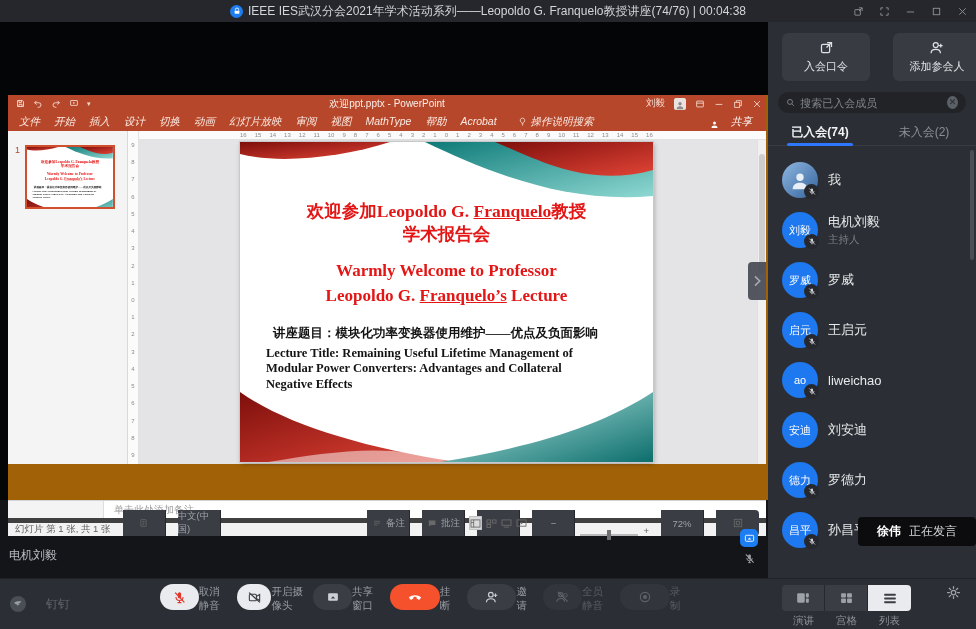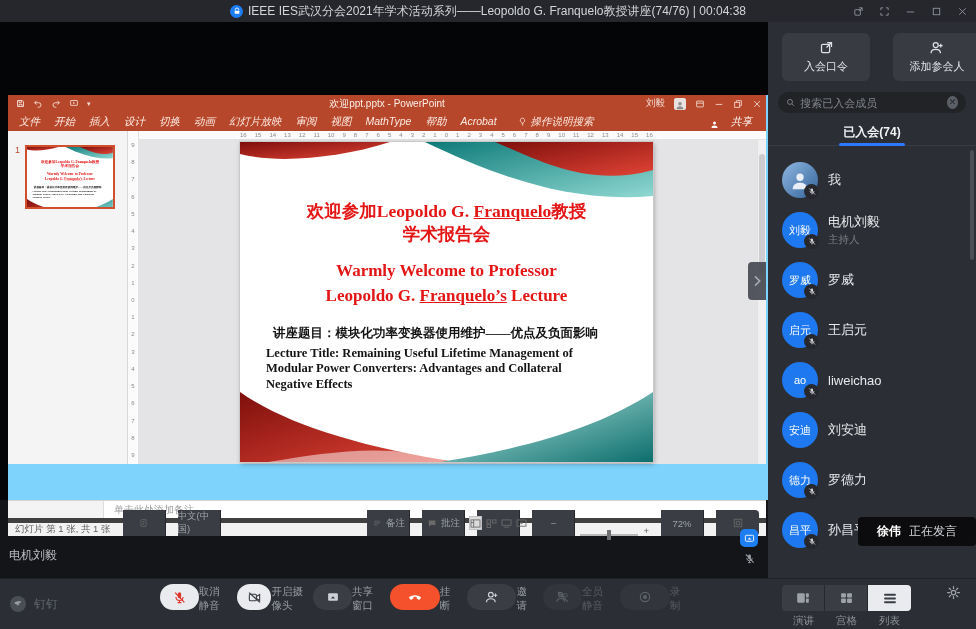--- a/index.html
+++ b/index.html
@@ -21,21 +21,21 @@
   
   .stage { position:absolute; left:0; top:22px; width:768px; height:556px; background:#040507; }
   .stage-bottom { position:absolute; left:0; top:478px; width:768px; height:78px; background:#141519; }
   .presenter { position:absolute; left:9px; top:525px; font-size:12px; color:#b9bcc1; }
   .share-ind { position:absolute; left:740px; top:507px; display:flex; flex-direction:column; align-items:center; gap:5px; }
   .share-ind .scr { width:18px; height:18px; border-radius:5px; background:#1d7df2; display:flex; align-items:center; justify-content:center; }
   .collapse-tab { position:absolute; right:2px; top:240px; width:18px; height:38px; background:rgba(70,74,82,.92);
     border-radius:4px 0 0 4px; display:flex; align-items:center; justify-content:center; color:#a6abb3; font-size:12px; }
 
   
-  .ppt { position:absolute; left:8px; top:73px; width:848px; height:405px; background:#7dd3fc; font-size:10px; }
+  .ppt { position:absolute; left:8px; top:73px; width:848px; height:405px; background:#a16207; font-size:10px; }
   .ppt-title { position:absolute; left:0; top:0; width:758px; height:17px; background:#b7472a;
     display:flex; align-items:center; color:#fff; font-size:10px; }
   .qa { display:flex; align-items:center; gap:8px; padding:0 8px; color:#f3ddd5; font-size:10px; }
   .ppt-title .tname { position:absolute; left:0; right:0; text-align:center; color:#fbeee8; font-size:10px; pointer-events:none; }
   .ppt-title .tright { position:absolute; right:4px; top:0; height:17px; display:flex; align-items:center; gap:9px; color:#f3ddd5; }
   .ppt-title .pavatar { width:12px; height:12px; background:#e9e2de; border-radius:2px; display:flex; align-items:flex-end; justify-content:center; overflow:hidden; }
 
   .ppt-ribbon { position:absolute; left:0; top:17px; width:758px; height:19px; background:#b7472a;
     display:flex; align-items:center; color:#fbe9e2; font-size:10.5px; padding:0 4px;font-style:italic; }
   .ppt-ribbon .tabs span { padding:0 7px; }
@@ -110,21 +110,21 @@
   .p-role { font-size:10.5px; color:#7c8087; margin-top:2px; }
   .sb-scroll { position:absolute; right:2px; top:128px; width:4px; height:110px; background:#4b4f55; border-radius:2px; }
 
   .toast { position:absolute; left:858px; top:517px; width:118px; height:29px; background:#0c0c0e; border-radius:4px;
     display:flex; align-items:center; justify-content:center; gap:8px; font-size:12px; z-index:6; }
   .toast .spk { color:#ffffff; font-weight:bold; }
   .toast .sta { color:#d7dadd; }
 
   
   .toolbar { position:absolute; left:0; top:578px; width:976px; height:51px; background:#2b2e34; border-top:1px solid #202227; }
-  .brand { position:absolute; left:10px; top:0; height:50px; display:flex; align-items:center; gap:8px; color:#61656c; font-size:12px; }
+  .brand { position:absolute; left:10px; top:0; height:50px; display:flex; align-items:center; gap:20px; color:#61656c; font-size:12px; }
   .brand .logo { width:16px; height:16px; border-radius:50%; background:#4a4e55; display:flex; align-items:center; justify-content:center; }
   .controls { position:absolute; left:160px; top:5px; width:530px; display:flex; justify-content:space-between; }
   .ctrl { width:70px; display:flex; flex-direction:row; align-items:center; }
   .pill { width:52px; height:26px; border-radius:13px; display:flex; align-items:center; justify-content:center; margin-bottom:3px; }
   .pill.light { background:#e9ebee; }
   .pill.dark { background:#3a3d44; color:#d6d9dd; }
   .pill.orange { background:#f5512d; color:#fff; }
   .pill.dim { background:#32353b; color:#5d6168; }
   .ctrl .lbl { font-size:10.5px; color:#989ca3; }
   .ctrl.disabled .lbl { color:#5a5e64; }
@@ -523,20 +523,21 @@
       <svg width="11" height="11" viewBox="0 0 24 24" fill="none" stroke="#7f838a" stroke-width="2.4">
           <circle cx="10.5" cy="10.5" r="6.5"></circle>
           <path d="M15.5 15.5L21 21"></path>
         </svg>
       <input type="text" placeholder="搜索已入会成员" style="">
       <span class="clear">✕</span>
     </div>
 
     <div class="tabs-row">
       <div class="tab active">已入会(74)</div>
+      <div class="tab">未入会(2)</div>
     </div>
 
     <div class="p-row" style="top:133px;">
       <div class="avatar photo">
         <svg width="22" height="22" viewBox="0 0 24 24" fill="#e8eef5">
             <circle cx="12" cy="9" r="4"></circle>
             <path d="M4 22c0-5 4-7 8-7s8 2 8 7z"></path>
           </svg>
         <span class="badge">
             <svg width="8" height="9" viewBox="0 0 24 24" fill="none" stroke="currentColor" stroke-width="2.4">

